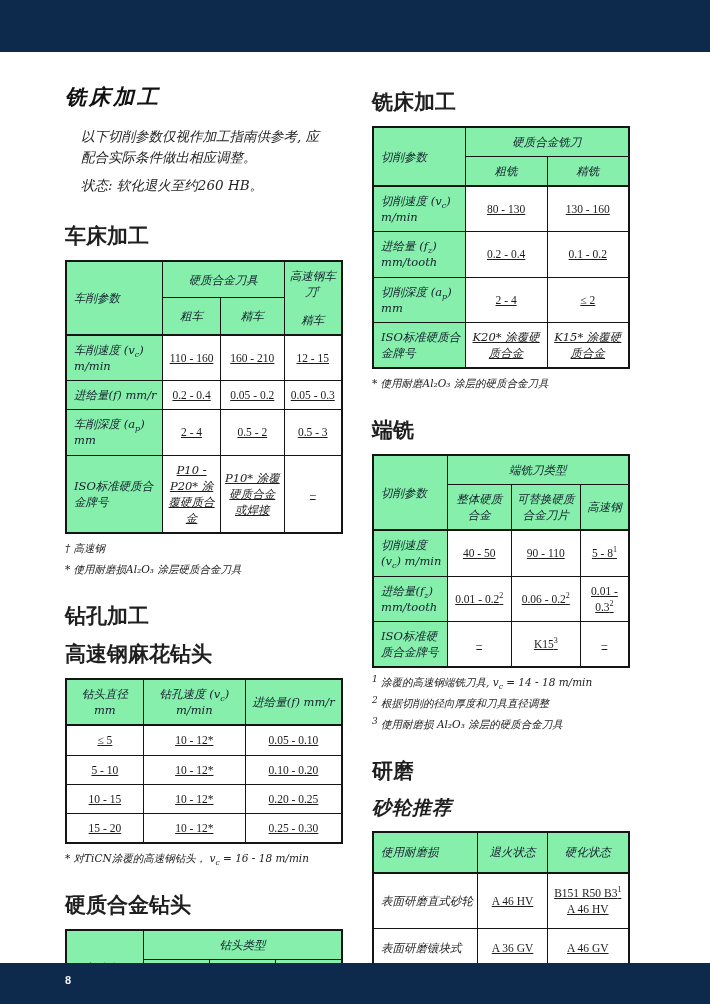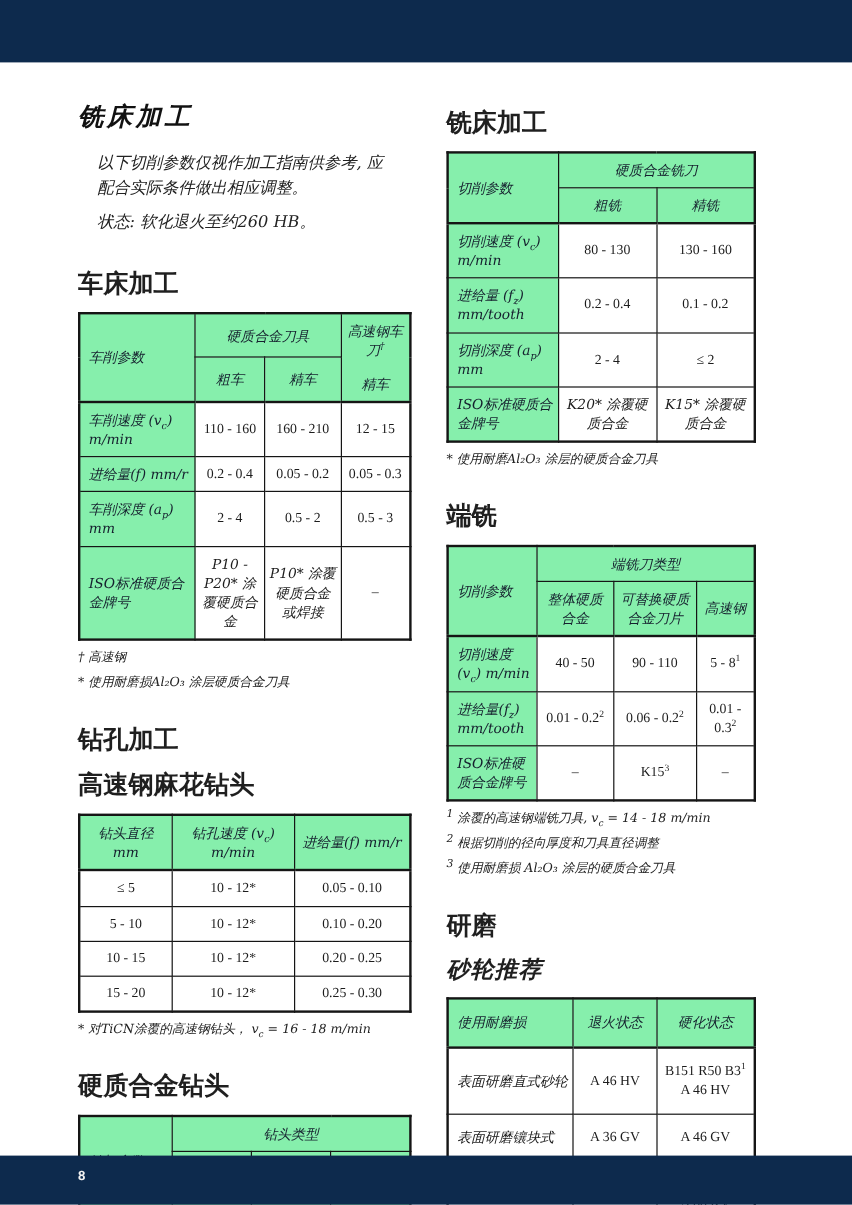--- a/index.html
+++ b/index.html
@@ -33,21 +33,21 @@
   h2.mt0{margin-top:0;}
 
   table.tbl{border-collapse:collapse;width:100%;border:2px solid #151515;table-layout:fixed;}
   .tbl td{
     border:1px solid #151515;padding:6px 3px;text-align:center;vertical-align:middle;
     font-size:11.5px;line-height:1.4;word-break:break-word;
   }
   .tbl td.hc{background:#86efac;font-family:"DejaVu Serif",serif;font-style:italic;color:#15202e;}
   .tbl td.left{text-align:left;padding-left:7px;padding-right:4px;}
   .tbl td.hb{border-bottom:2.5px solid #151515;}
-  .tbl td.v{font-family:"Liberation Serif",serif;background:#fff;}
+  .tbl td.v{font-family:"Liberation Serif",serif;background:#fff;text-decoration:underline;}
   .tbl td.cnv{font-family:"DejaVu Serif",serif;font-style:italic;}
   .tbl td.rl{background:#fff;text-align:left;padding-left:7px;
      font-family:"DejaVu Serif",serif;font-style:italic;}
   .tbl .split span{display:block;}
   .tbl .split span + span{margin-top:12px;}
   .tbl sub{font-size:8px;line-height:0;}
   .tbl sup{font-size:8px;line-height:0;}
   .grind td{padding:11px 3px;}
 
   p.fn{font-size:10.5px;margin:7px 0 0;color:#222;line-height:1.35;}

